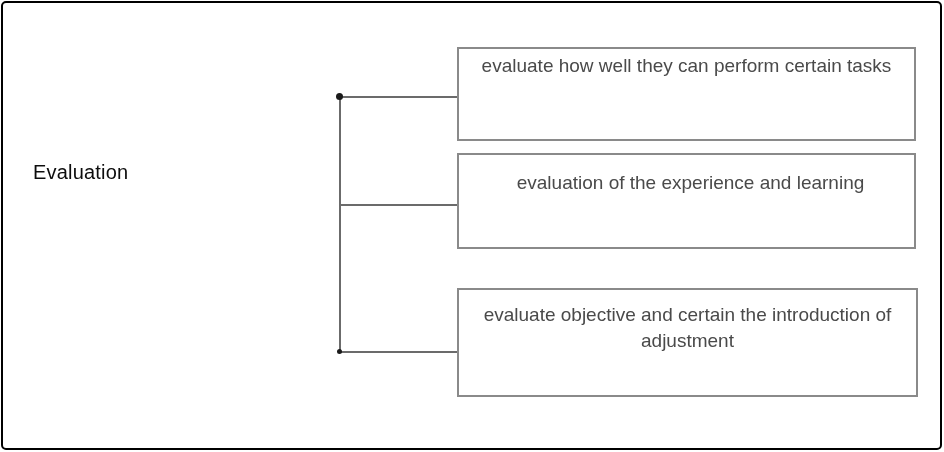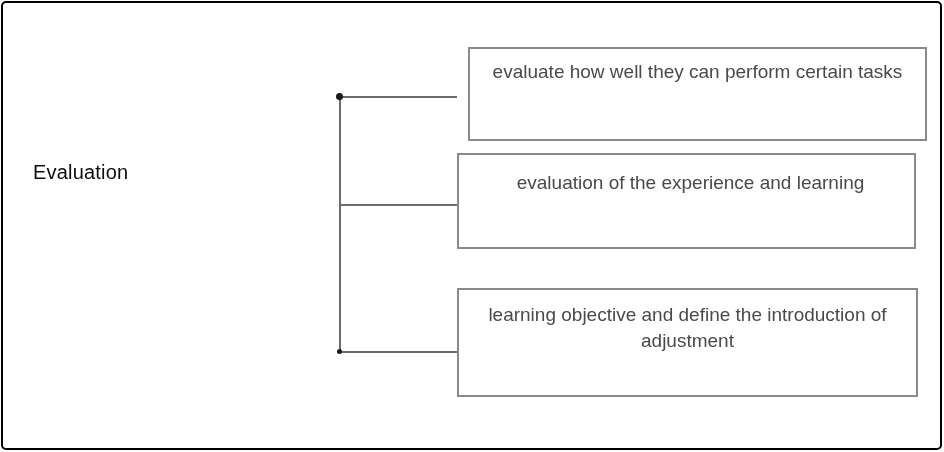--- a/index.html
+++ b/index.html
@@ -55,21 +55,21 @@
     position:absolute;
     left:457px;
     border:2px solid var(--box-border);
     background:var(--background);
     color:var(--box-text);
     font-size:19px;
     line-height:1.35;
     text-align:center;
     padding:0 20px;
   }
-  .node-1{top:47px;width:459px;height:94px;padding-top:10px;margin-left:11px;}
+  .node-1{top:47px;width:459px;height:94px;padding-top:4px;}
   .node-2{top:153px;width:459px;height:96px;padding-top:15px;padding-left:28px;}
   .node-3{top:288px;width:461px;height:109px;padding-top:12px;}
 </style>
 </head>
 <body>
 
 <div class="canvas">
 
   <div class="frame"></div>
 
@@ -79,15 +79,15 @@
   <div class="line branch branch-top"></div>
   <div class="line branch branch-mid"></div>
   <div class="line branch branch-bottom"></div>
   <div class="dot dot-top"></div>
   <div class="dot dot-bottom"></div>
 
   <div class="node node-1">evaluate how well they can perform certain tasks</div>
 
   <div class="node node-2">evaluation of the experience and learning</div>
 
-  <div class="node node-3">learning objective and define the introduction of adjustment</div>
+  <div class="node node-3">evaluate objective and certain the introduction of adjustment</div>
 
 </div>
 
 </body></html>

